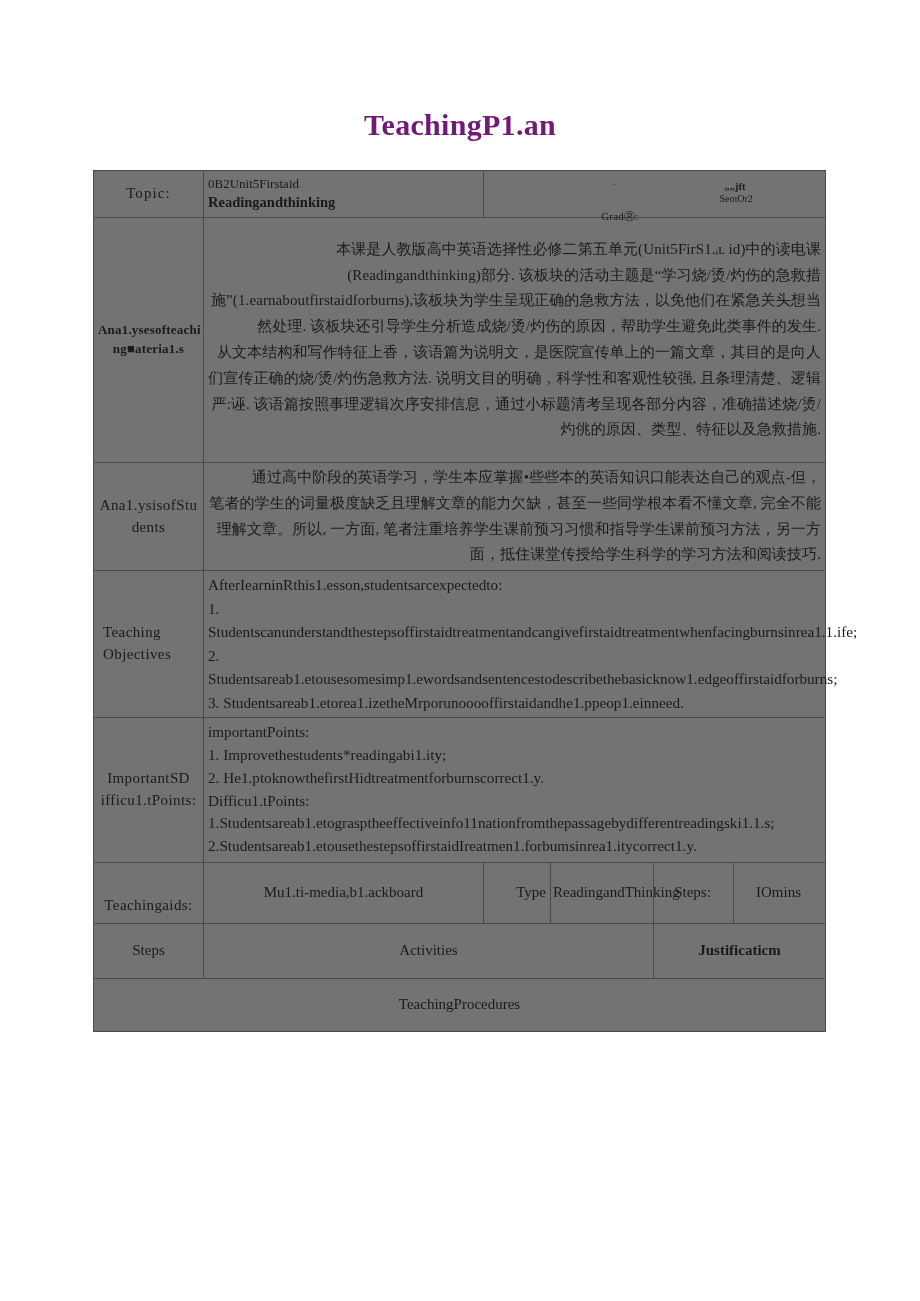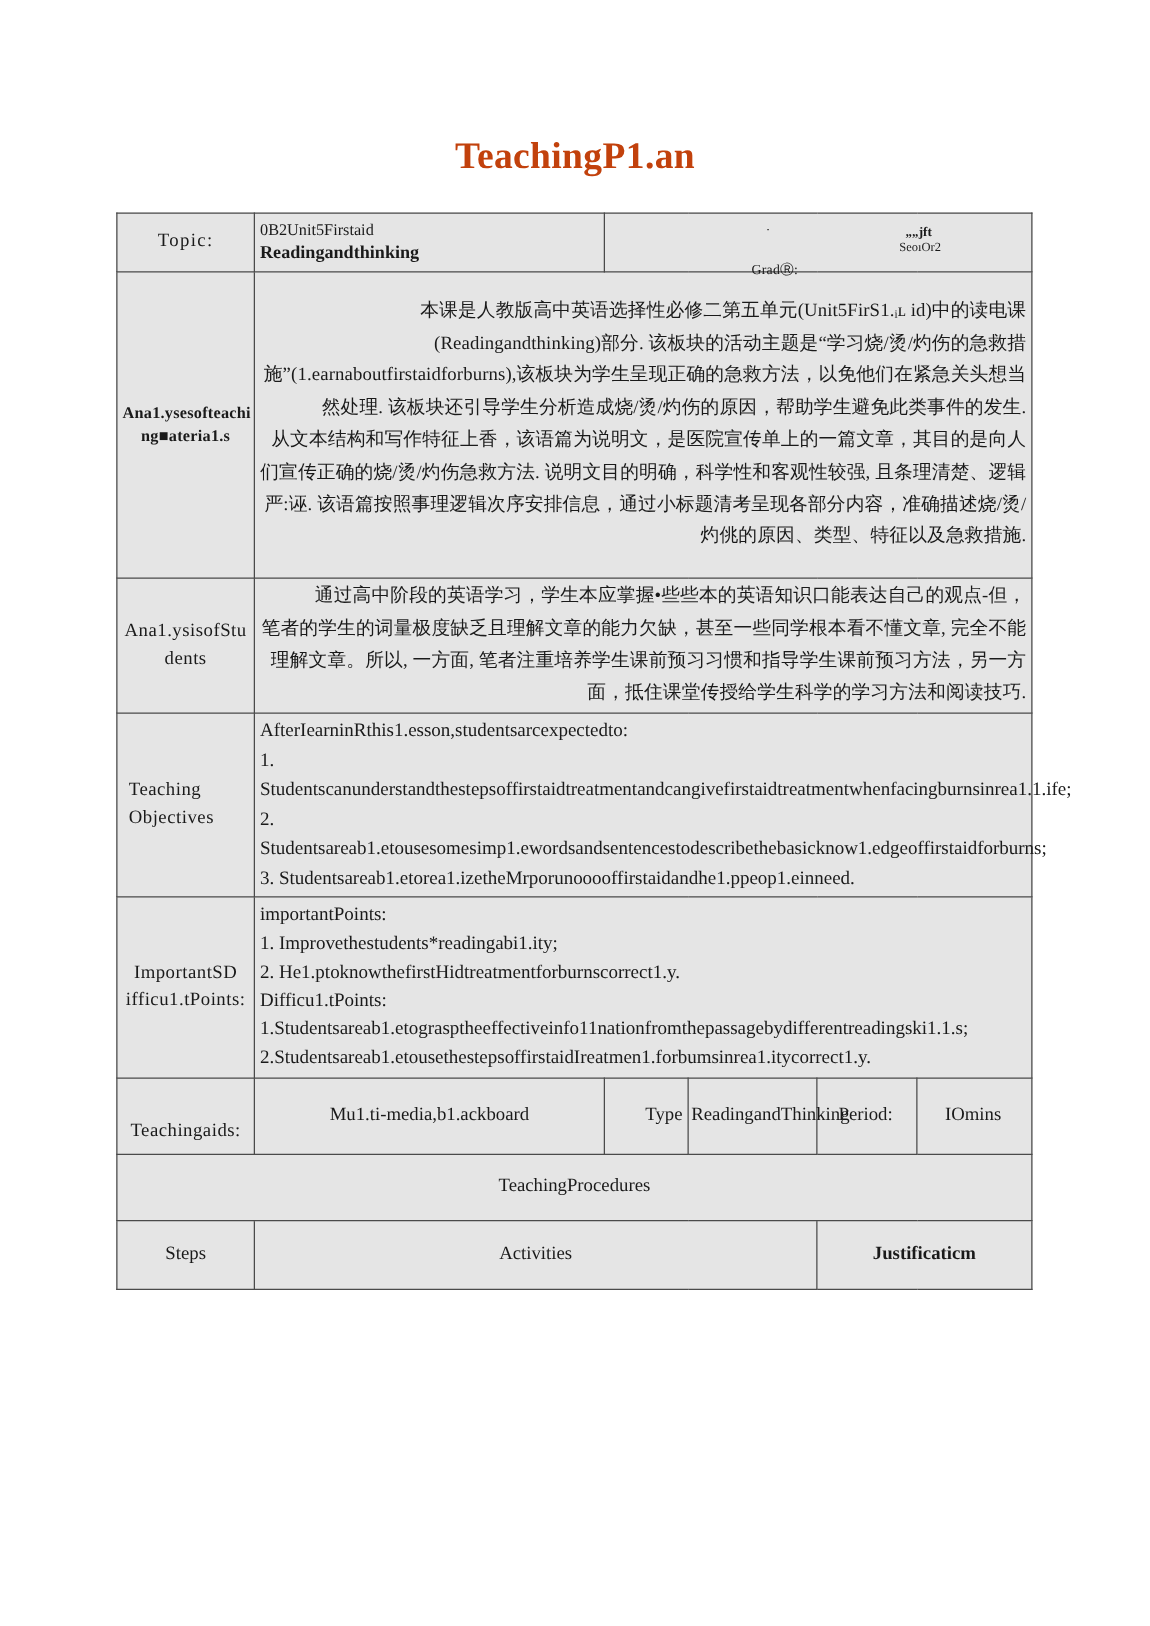--- a/index.html
+++ b/index.html
@@ -27,31 +27,31 @@
   .doc-title {
     position: absolute;
     left: 0;
     top: 108px;
     width: 920px;
     text-align: center;
     font-size: 30px;
     font-weight: bold;
     letter-spacing: 0.3px;
     font-family: "Liberation Serif", "DejaVu Serif", serif;
-    color: #c2410c;
+    color: #701a75;
   }
 
   table.plan {
     position: absolute;
     left: 93px;
     top: 170px;
     width: 732px;
     border-collapse: collapse;
     table-layout: fixed;
-    background: #e5e5e5;
+    background: #737373;
   }
 
   table.plan td {
     border: 1px solid #4a4a4a;
     vertical-align: middle;
     padding: 2px 4px;
     font-size: 15px;
     line-height: 1.45;
     color: #1a1a1a;
   }
@@ -263,29 +263,29 @@
         <div>2.Studentsareab1.etousethestepsoffirstaidIreatmen1.forbumsinrea1.itycorrect1.y.</div>
       </td>
     </tr>
 
 
     <tr>
       <td class="lbl" style="vertical-align:bottom;padding-bottom:6px">Teachingaids:</td>
       <td class="ctr" style="height:56px">Mu1.ti-media,b1.ackboard</td>
       <td class="small-cell">Type</td>
       <td class="small-cell c nowrapish">ReadingandThinking</td>
-      <td class="small-cell c">Period:</td>
+      <td class="small-cell c">Steps:</td>
       <td class="small-cell c">IOmins</td>
-    </tr>
-
-    <tr>
-      <td colspan="6" class="proc">TeachingProcedures</td>
     </tr>
 
     <tr>
       <td class="hdr-steps">Steps</td>
       <td colspan="3" class="hdr-steps">Activities</td>
       <td colspan="2" class="hdr-just">Justificaticm</td>
     </tr>
 
+    <tr>
+      <td colspan="6" class="proc">TeachingProcedures</td>
+    </tr>
+
   </tbody>
     </table>
 </div>
 
 </body></html>

